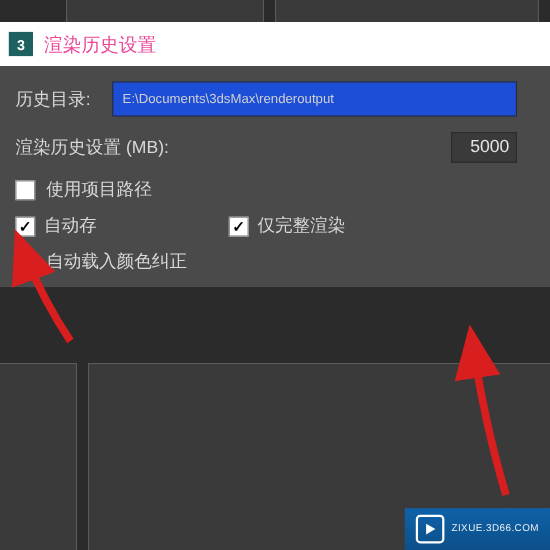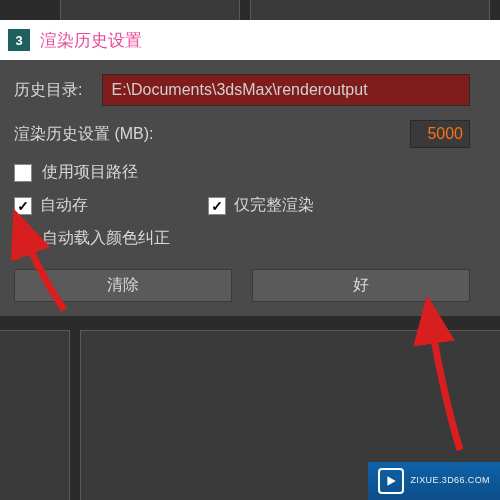--- a/index.html
+++ b/index.html
@@ -63,33 +63,33 @@
     margin-bottom: 14px;
     color: #d8d8d8;
     font-size: 16px;
   }
   .label {
     white-space: nowrap;
   }
   .path-input {
     flex: 1;
     margin-left: 20px;
-    background: #7f1d1d;
+    background: #1d4ed8;
     border: 1px solid #2a2a2a;
     color: #d0d0d0;
-    font-size: 16px;
+    font-size: 12px;
     padding: 3px 8px;
     height: 32px;
     min-width: 0;
   }
   .num-input {
     width: 60px;
     background: #3a3a3a;
     border: 1px solid #2a2a2a;
-    color: #f97316;
+    color: #e5e5e5;
     font-size: 16px;
     padding: 3px 6px;
     height: 28px;
     text-align: right;
   }
   .row-size {
     justify-content: space-between;
   }
   .check-row {
     display: flex;
@@ -206,24 +206,20 @@
       <span class="checkbox">✓</span>
       <span>仅完整渲染</span>
     </div>
   </div>
 
   <div class="check-row">
     <span class="checkbox"></span>
     <span>自动载入颜色纠正</span>
   </div>
 
-  <div class="button-row">
-    <div class="btn">清除</div>
-    <div class="btn">好</div>
-  </div>
 </div>
 
 <svg class="arrow" style="left:-6px; top:200px;" width="90" height="120">
   <defs>
     <marker id="ah1" markerWidth="8" markerHeight="8" refX="6" refY="3" orient="auto">
       <path d="M0,0 L7,3 L0,6 Z" fill="#d81e1e"></path>
     </marker>
   </defs>
   <path d="M70,110 C50,80 35,50 22,15" stroke="#d81e1e" stroke-width="7" fill="none" marker-end="url(#ah1)"></path>
 </svg>

